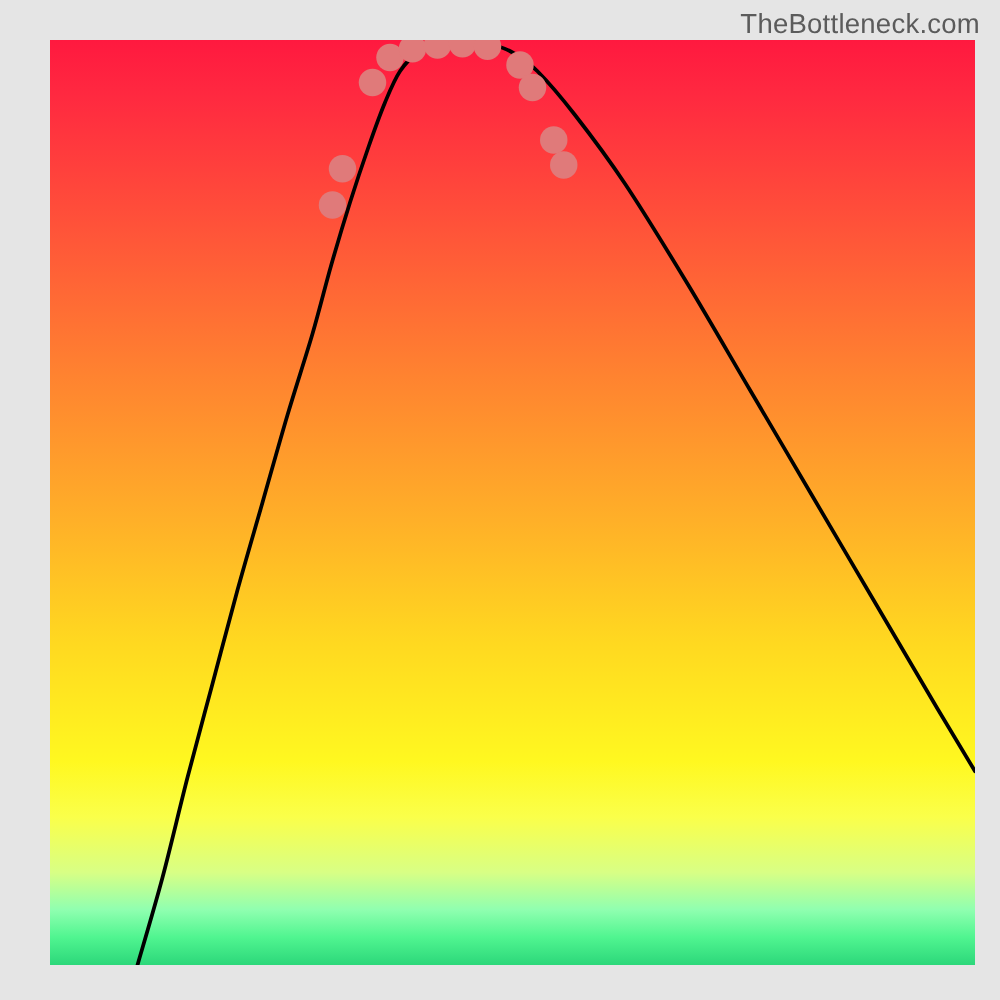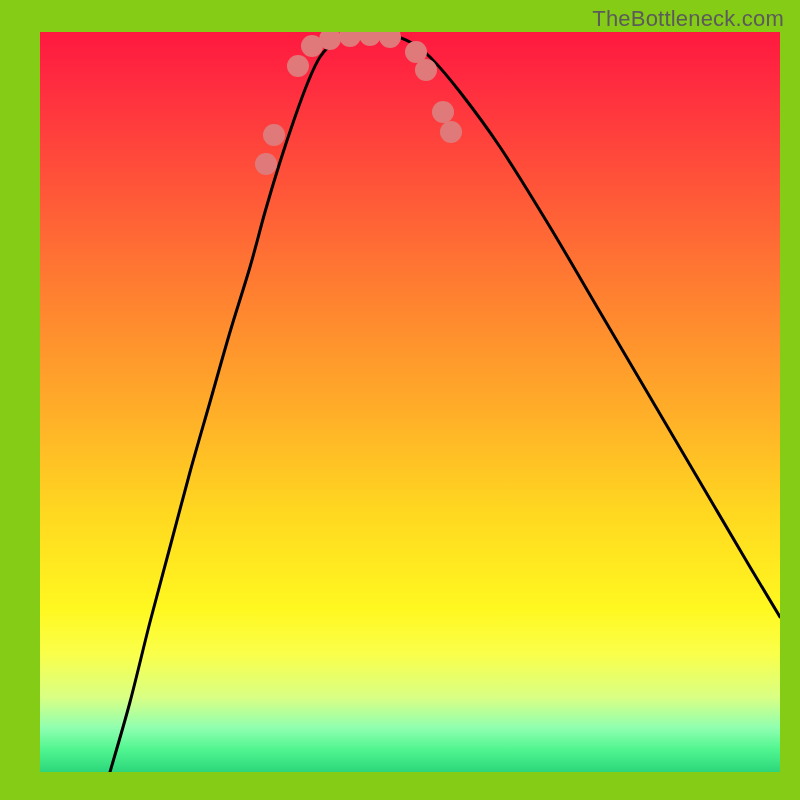--- a/index.html
+++ b/index.html
@@ -10,21 +10,21 @@
     background: #000;
     overflow: hidden;
     font-family: Arial, Helvetica, sans-serif;
   }
   .frame {
     position: absolute;
     left: 0;
     top: 0;
     width: 800px;
     height: 800px;
-    background: #84cc16;
+    background: #e5e5e5;
   }
   .plot {
     position: absolute;
     left: 40px;
     top: 32px;
     width: 740px;
     height: 740px;
     overflow: hidden;
   }
   .gradient {

